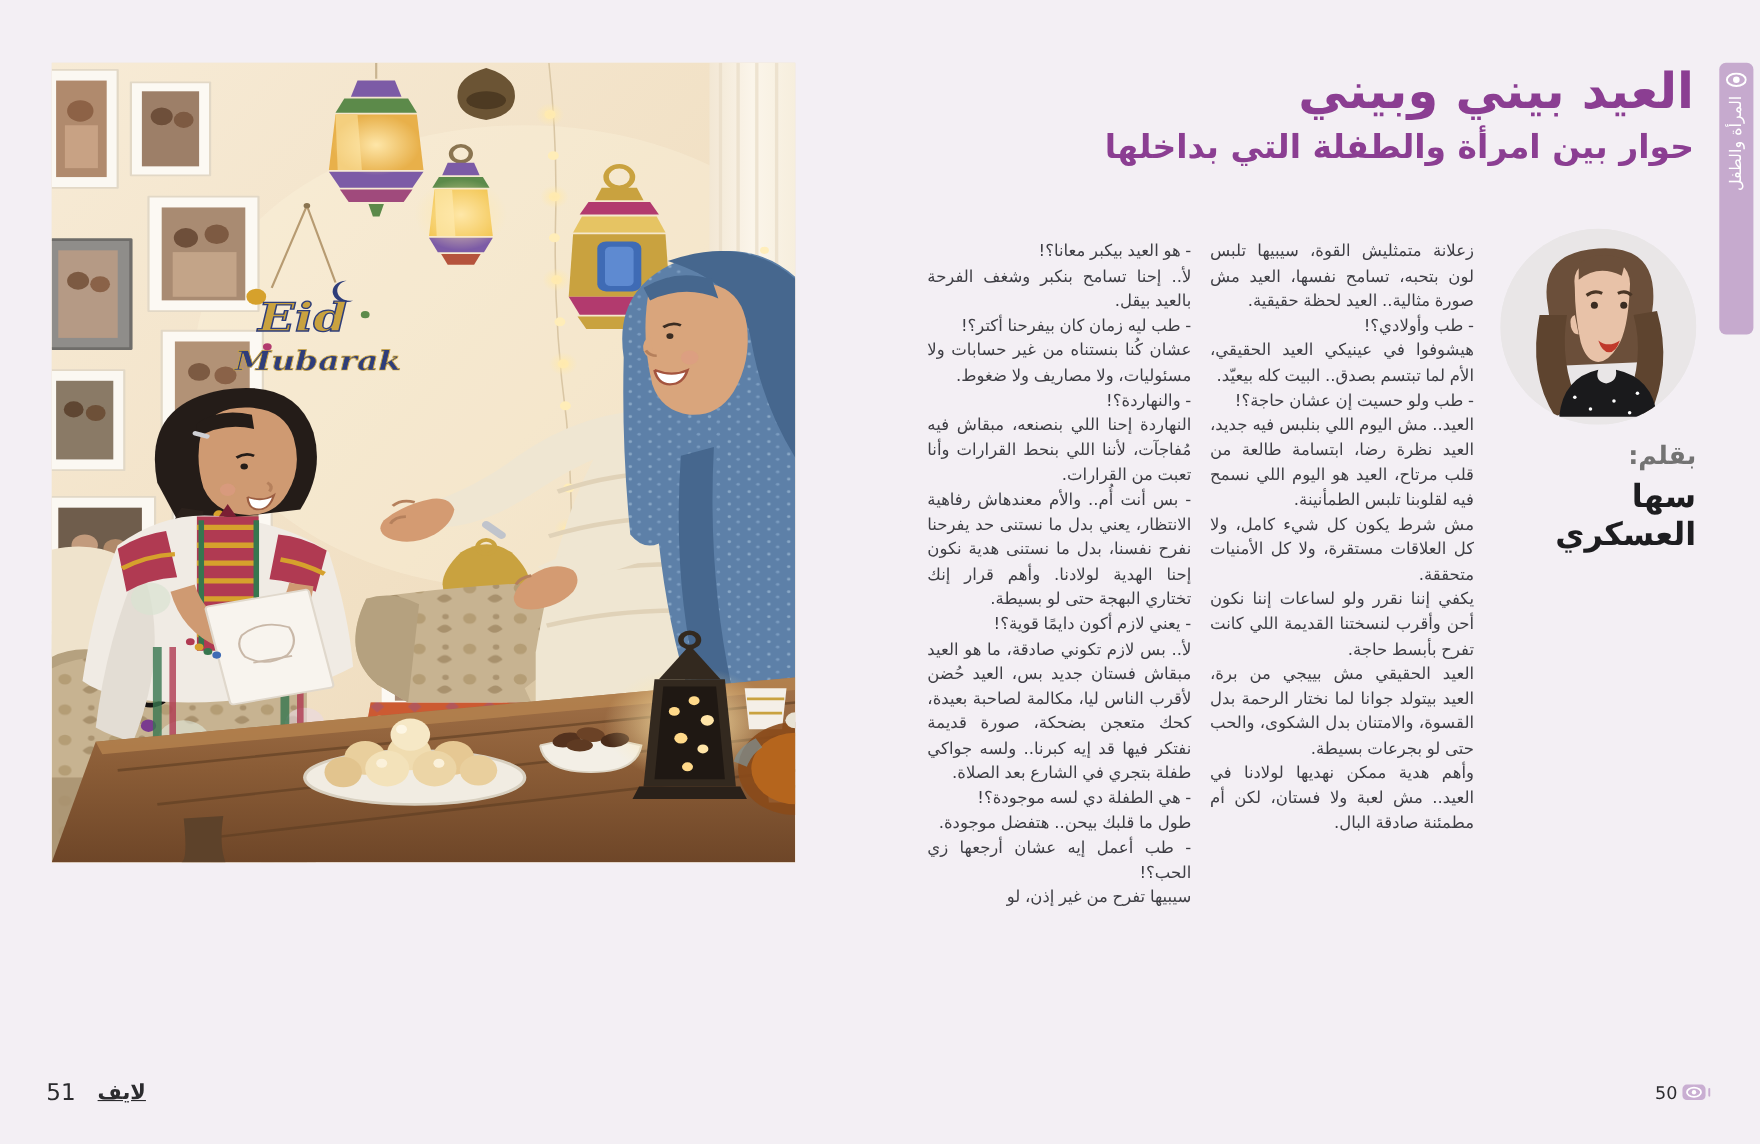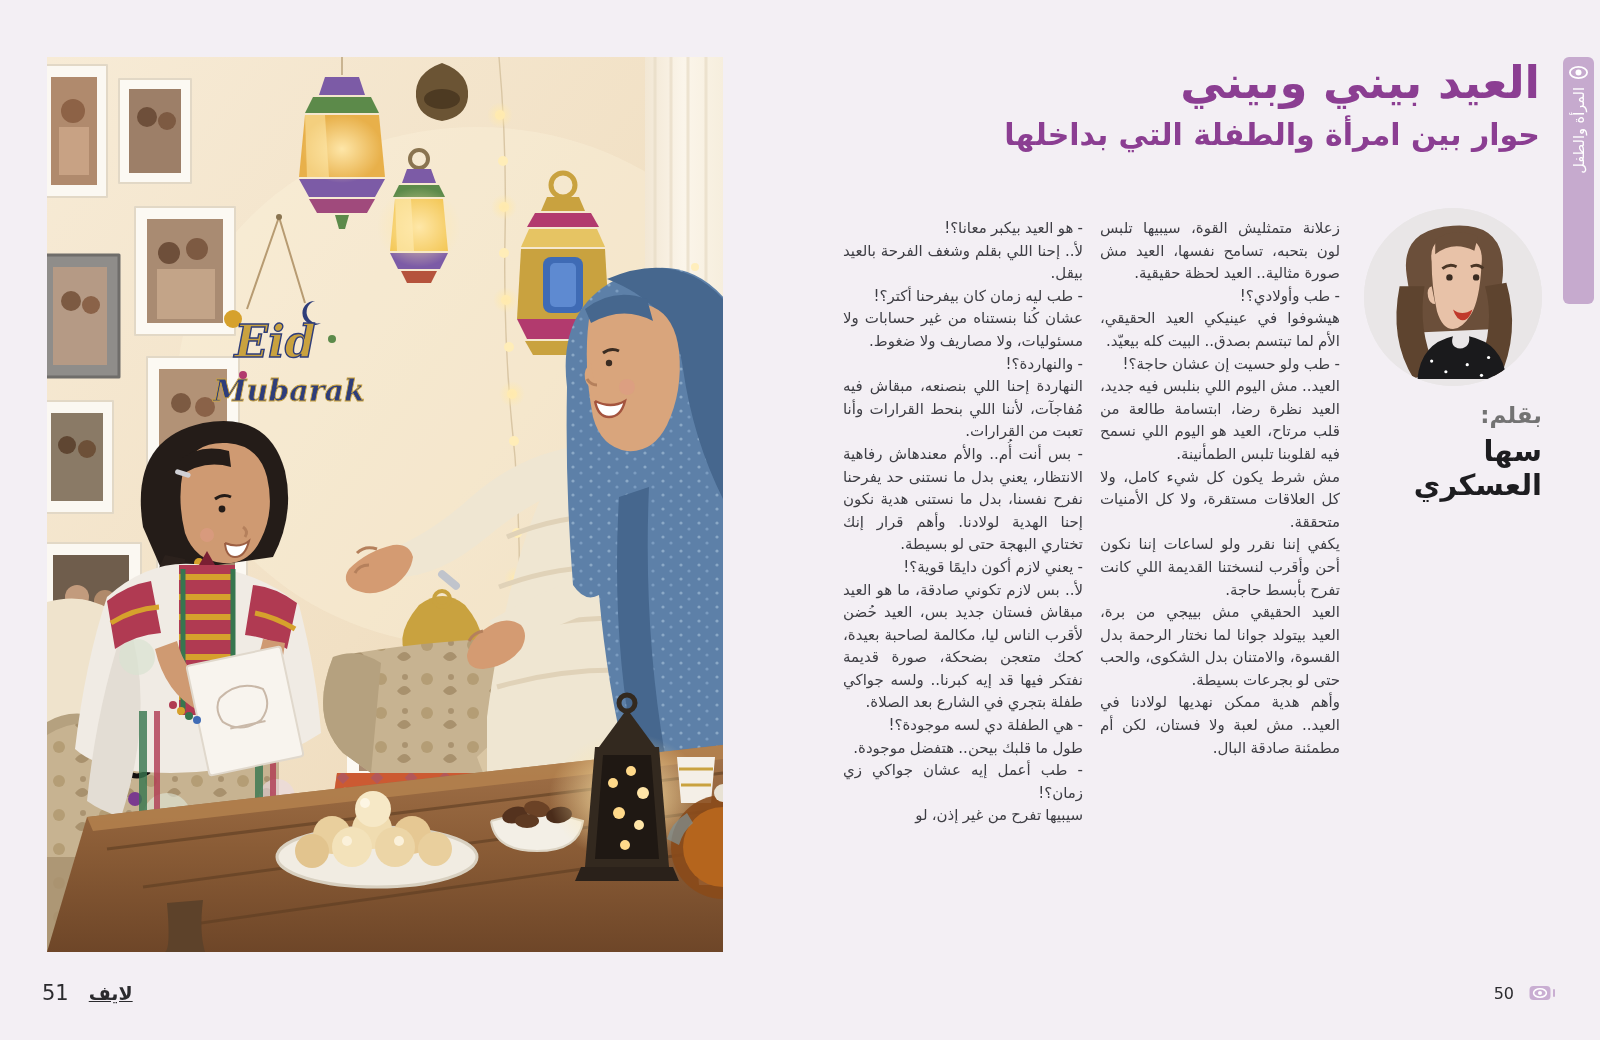--- a/index.html
+++ b/index.html
@@ -6,21 +6,21 @@
   body{
     width:1600px;height:1040px;position:relative;overflow:hidden;
     background:#f3eff4;
     font-family:"DejaVu Sans", sans-serif;
     -webkit-font-smoothing:antialiased;
   }
   .spread{position:absolute;inset:0;}
 
   
   .photo-wrap{
-    position:absolute;left:47px;top:57px;width:676px;height:895px;
+    position:absolute;left:47px;top:57px;width:676px;height:727px;
     overflow:hidden;background:#f3e4cd;
   }
   .photo-wrap svg{display:block;width:100%;height:100%;}
 
   .footer-left{
     position:absolute;left:42px;top:980px;height:26px;
     display:flex;align-items:center;gap:20px;
     color:#2b2b2e;
   }
   .footer-left .pageno{font-size:21px;}
@@ -66,21 +66,21 @@
     direction:rtl;overflow:hidden;
   }
   .col{width:240px;}
   .col p{
     margin:0;font-size:15px;line-height:22.6px;color:#3e3e44;
     text-align:justify;text-align-last:right;word-spacing:-0.5px;
   }
 
   .footer-right{
     position:absolute;left:1455px;top:980px;width:100px;height:26px;
-    display:flex;align-items:center;justify-content:flex-end;gap:15px;
+    display:flex;align-items:center;justify-content:flex-end;gap:4px;
     color:#2b2b2e;
   }
   .footer-right .pageno{font-size:16px;}
   .footer-right .logo-icon{display:block;}
 </style>
 </head>
 <body>
 
 <div class="spread">
 
@@ -475,31 +475,31 @@
       </svg>
     </div>
     <div class="byline-label">بقلم:</div>
     <div class="author-name">سها العسكري</div>
   </div>
 
   <div class="article-columns">
     <div class="col">
 
     <p>- هو العيد بيكبر معانا؟!</p>
-        <p>لأ.. إحنا اللي بقلم وشغف الفرحة بالعيد بيقل.</p>
+        <p>لأ.. إحنا تسامح بنكبر وشغف الفرحة بالعيد بيقل.</p>
         <p>- طب ليه زمان كان بيفرحنا أكتر؟!</p>
         <p>عشان كُنا بنستناه من غير حسابات ولا مسئوليات، ولا مصاريف ولا ضغوط.</p>
         <p>- والنهاردة؟!</p>
         <p>النهاردة إحنا اللي بنصنعه، مبقاش فيه مُفاجآت، لأننا اللي بنحط القرارات وأنا تعبت من القرارات.</p>
         <p>- بس أنت أُم.. والأم معندهاش رفاهية الانتظار، يعني بدل ما نستنى حد يفرحنا نفرح نفسنا، بدل ما نستنى هدية نكون إحنا الهدية لولادنا. وأهم قرار إنك تختاري البهجة حتى لو بسيطة.</p>
         <p>- يعني لازم أكون دايمًا قوية؟!</p>
         <p>لأ.. بس لازم تكوني صادقة، ما هو العيد مبقاش فستان جديد بس، العيد حُضن لأقرب الناس ليا، مكالمة لصاحبة بعيدة، كحك متعجن بضحكة، صورة قديمة نفتكر فيها قد إيه كبرنا.. ولسه جواكي طفلة بتجري في الشارع بعد الصلاة.</p>
         <p>- هي الطفلة دي لسه موجودة؟!</p>
         <p>طول ما قلبك بيحن.. هتفضل موجودة.</p>
-        <p>- طب أعمل إيه عشان جواكي زي زمان؟!</p>
+        <p>- طب أعمل إيه عشان أرجعها زي الحب؟!</p>
         <p>سيبيها تفرح من غير إذن، لو</p>
       </div>
     <div class="col">
 
     <p>زعلانة متمثليش القوة، سيبيها تلبس لون بتحبه، تسامح نفسها، العيد مش صورة مثالية.. العيد لحظة حقيقية.</p>
         <p>- طب وأولادي؟!</p>
         <p>هيشوفوا في عينيكي العيد الحقيقي، الأم لما تبتسم بصدق.. البيت كله بيعيّد.</p>
         <p>- طب ولو حسيت إن عشان حاجة؟!</p>
         <p>العيد.. مش اليوم اللي بنلبس فيه جديد، العيد نظرة رضا، ابتسامة طالعة من قلب مرتاح، العيد هو اليوم اللي نسمح فيه لقلوبنا تلبس الطمأنينة.</p>
         <p>مش شرط يكون كل شيء كامل، ولا كل العلاقات مستقرة، ولا كل الأمنيات متحققة.</p>

